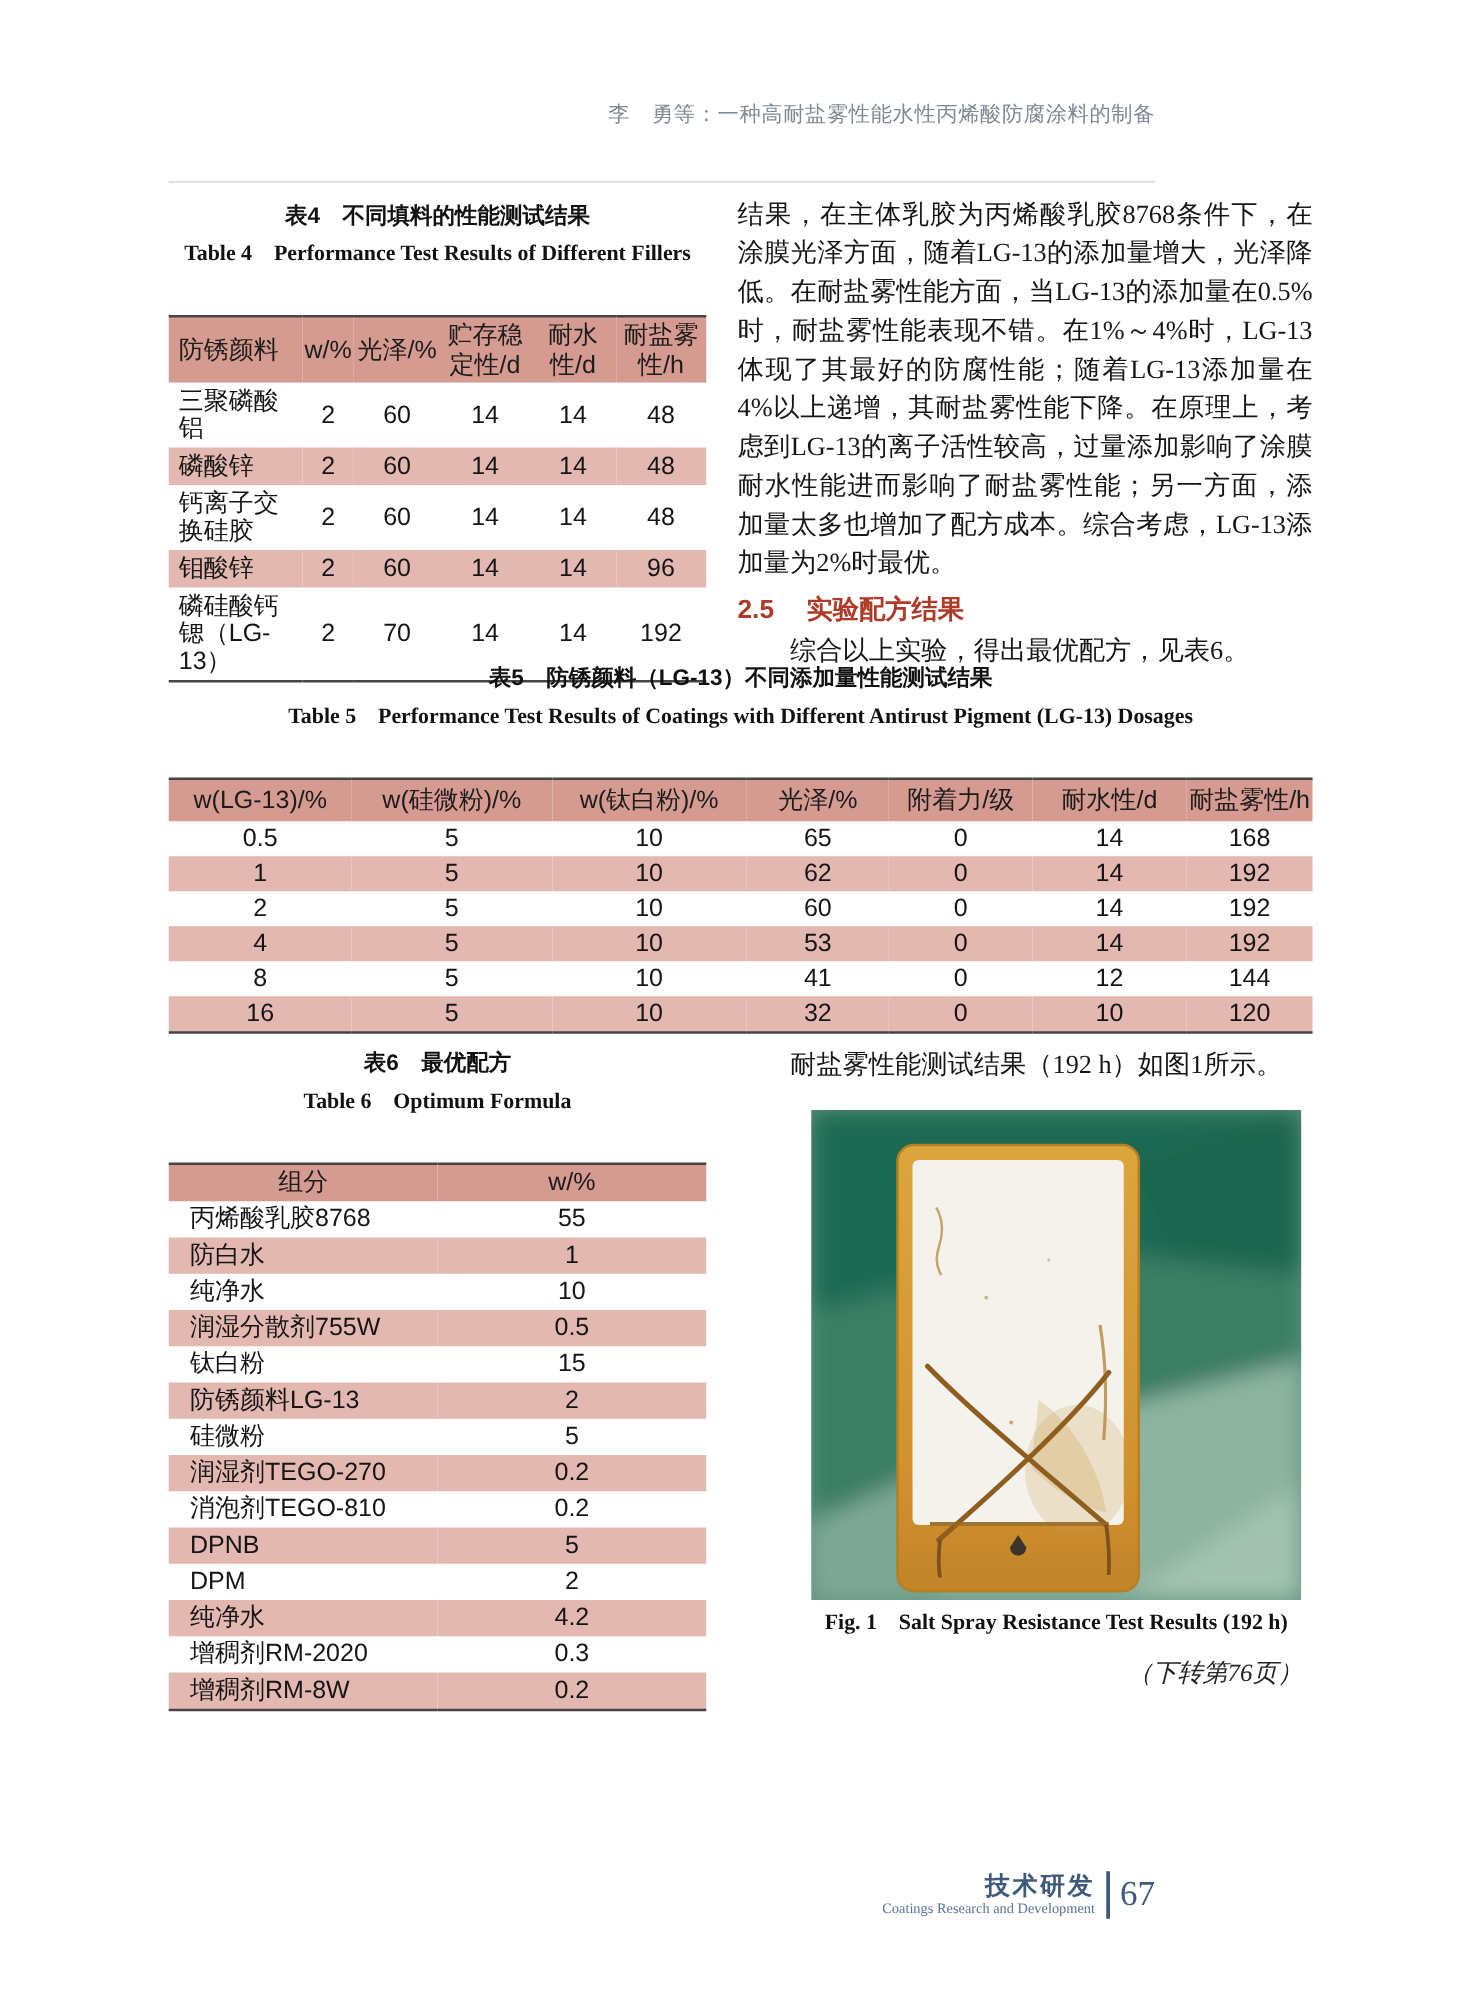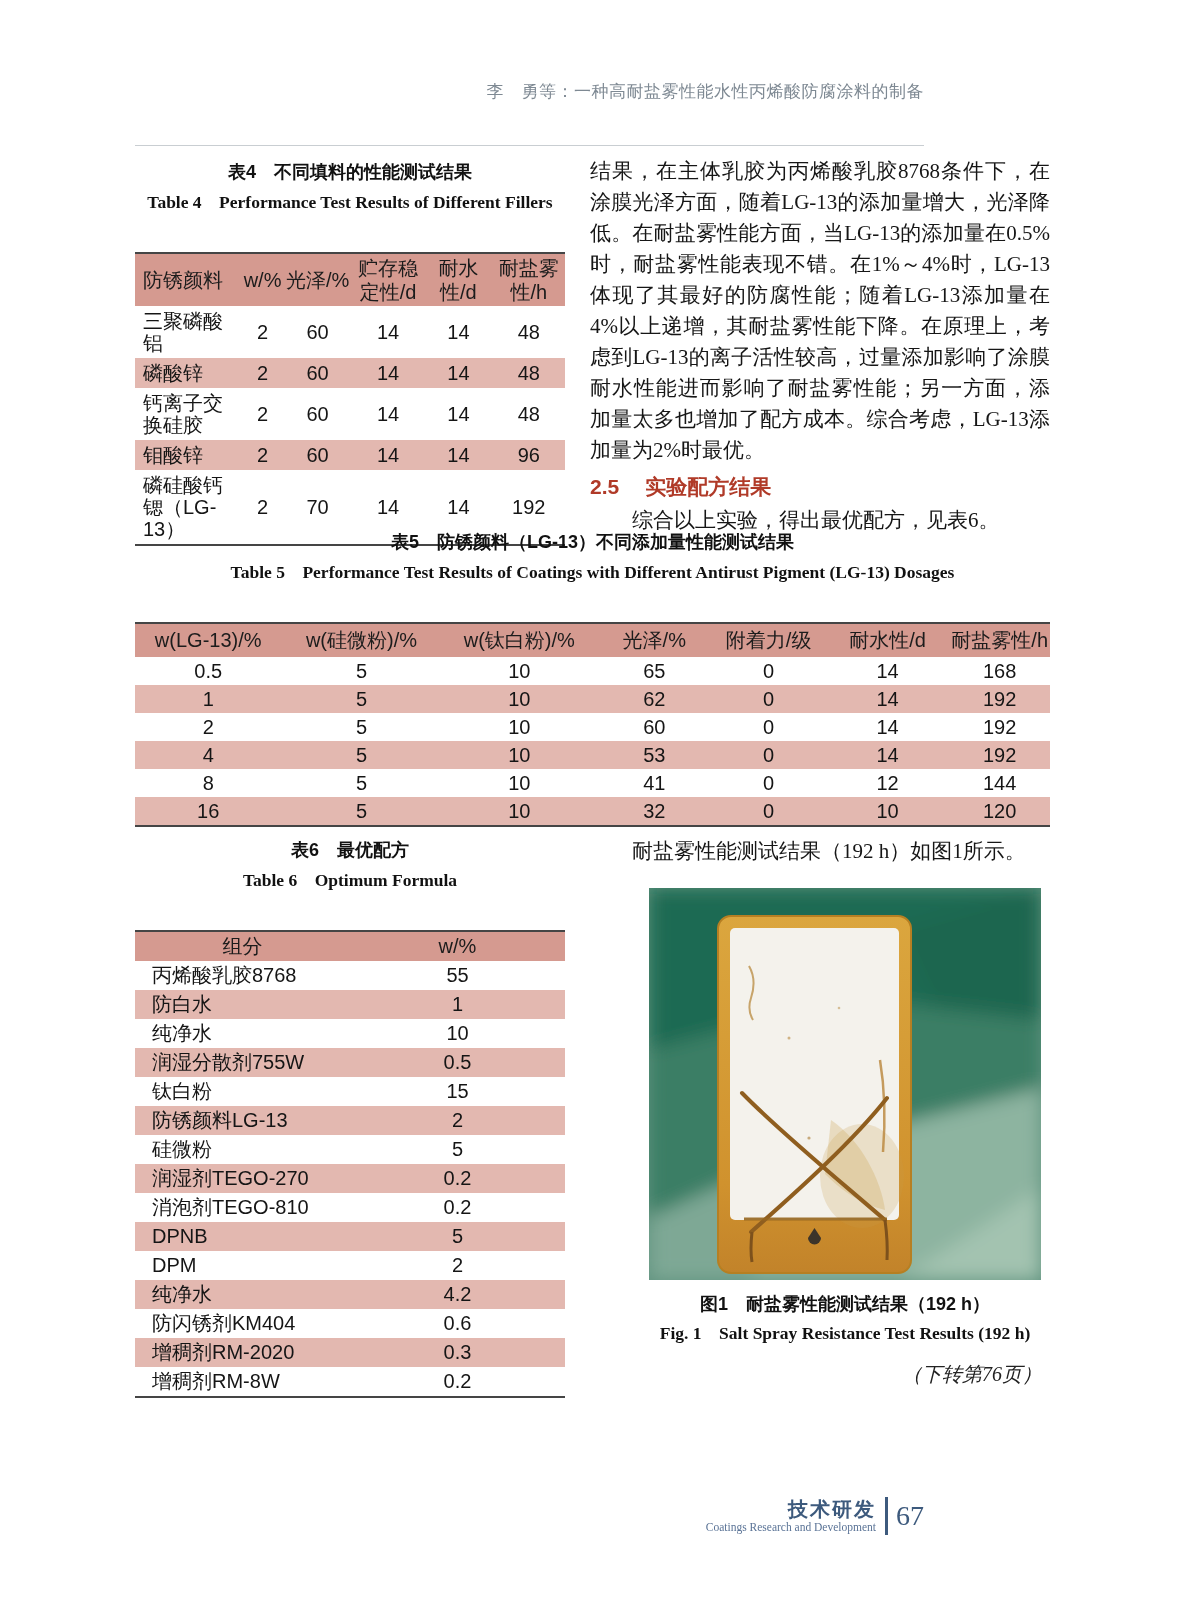--- a/index.html
+++ b/index.html
@@ -313,24 +313,20 @@
             <td>DPNB</td>
             <td>5</td>
           </tr>
           <tr>
             <td>DPM</td>
             <td>2</td>
           </tr>
           <tr>
             <td>纯净水</td>
             <td>4.2</td>
-          </tr>
-          <tr>
-            <td>防闪锈剂KM404</td>
-            <td>0.6</td>
           </tr>
           <tr>
             <td>增稠剂RM-2020</td>
             <td>0.3</td>
           </tr>
           <tr>
             <td>增稠剂RM-8W</td>
             <td>0.2</td>
           </tr>
         </tbody>
@@ -379,21 +375,20 @@
             <path d="M93,205 C130,243 185,288 236,332" stroke="#8f5e1f" stroke-width="4" fill="none" stroke-linecap="round"></path>
             <path d="M238,210 C205,252 152,300 102,344" stroke="#8f5e1f" stroke-width="4" fill="none" stroke-linecap="round"></path>
             <path d="M95,331 L238,331" stroke="#96661f" stroke-width="3" fill="none" opacity="0.9"></path>
             <path d="M103,344 q-2,18 0,30" stroke="#7d511c" stroke-width="3" fill="none"></path>
             <path d="M236,332 q3,22 2,40" stroke="#7d511c" stroke-width="3" fill="none"></path>
           </g>
 
           <path d="M165.5,340 l6.5,10 a6.5,6.5 0 1,1 -13,0 Z" fill="#3c342a"></path>
         </g>
       </svg>
-      <p class="fig-caption-zh">图1　耐盐雾性能测试结果（192 h）</p>
       <p class="fig-caption-en">Fig. 1　Salt Spray Resistance Test Results (192 h)</p>
     </div>
 
     <p class="turn-note">（下转第76页）</p>
   </div>
 
   <div class="footer">
     <div class="footer-labels">
       <div class="footer-zh">技术研发</div>
       <div class="footer-en">Coatings Research and Development</div>

